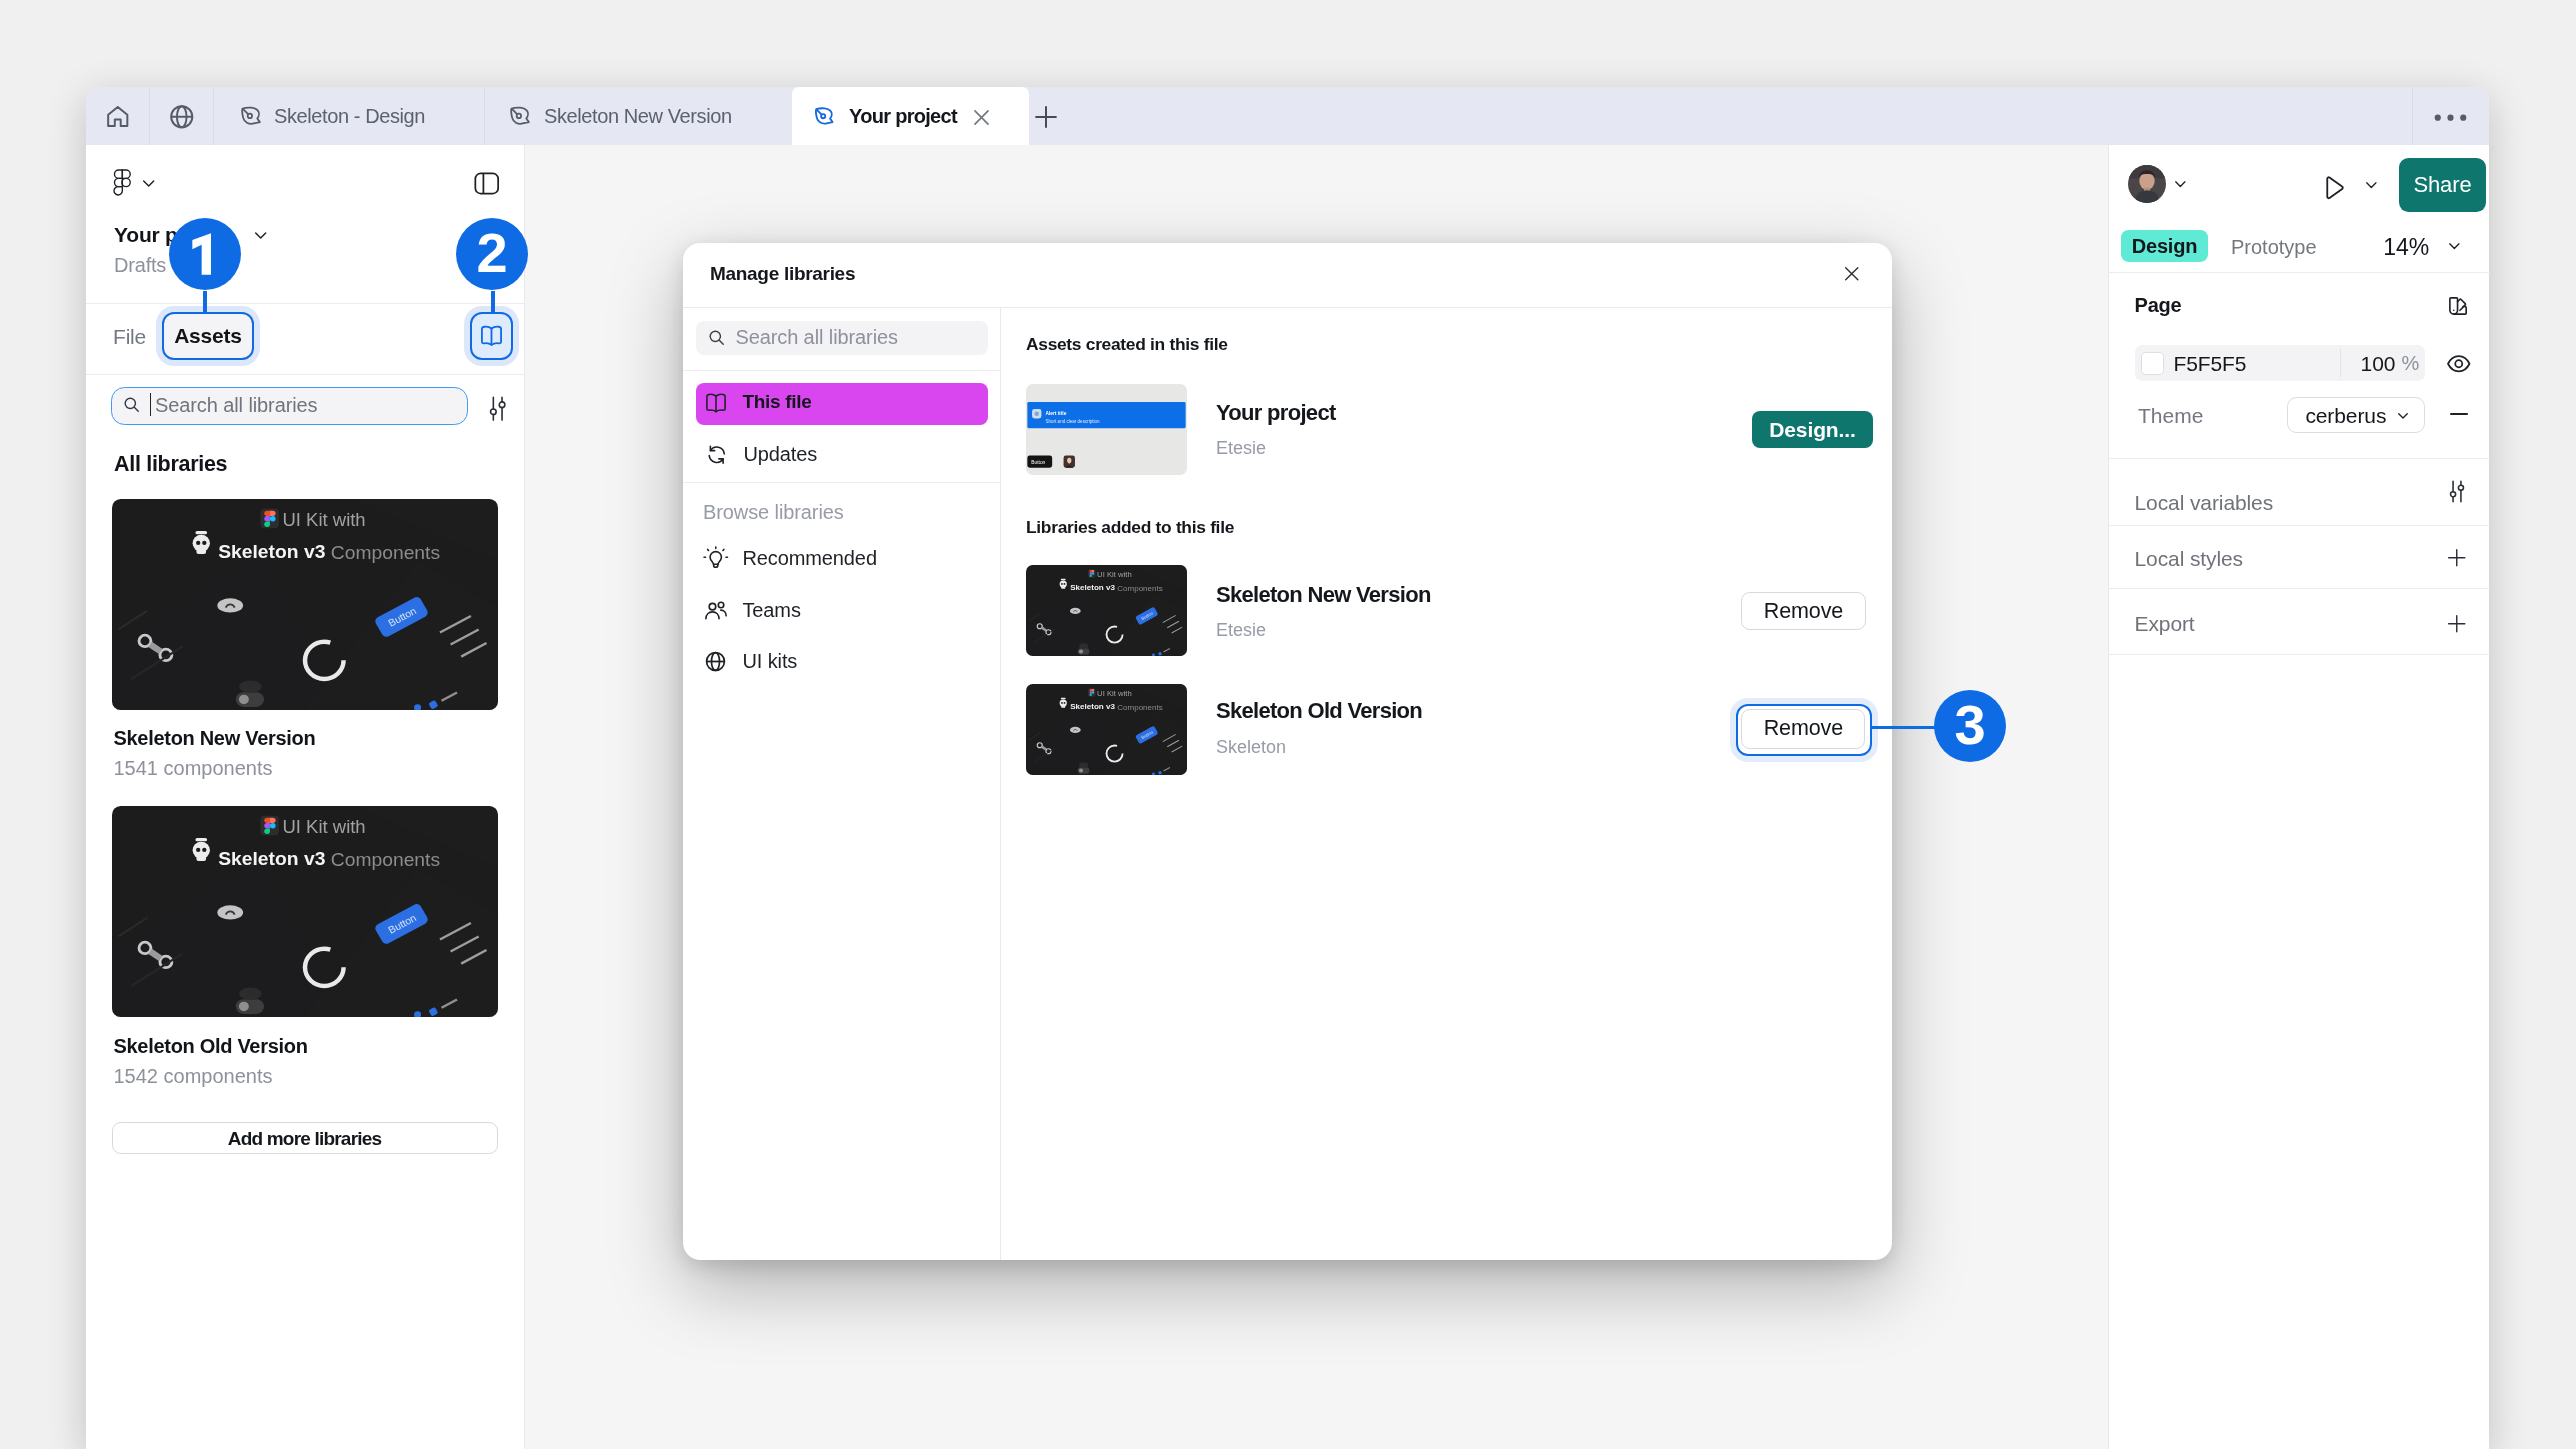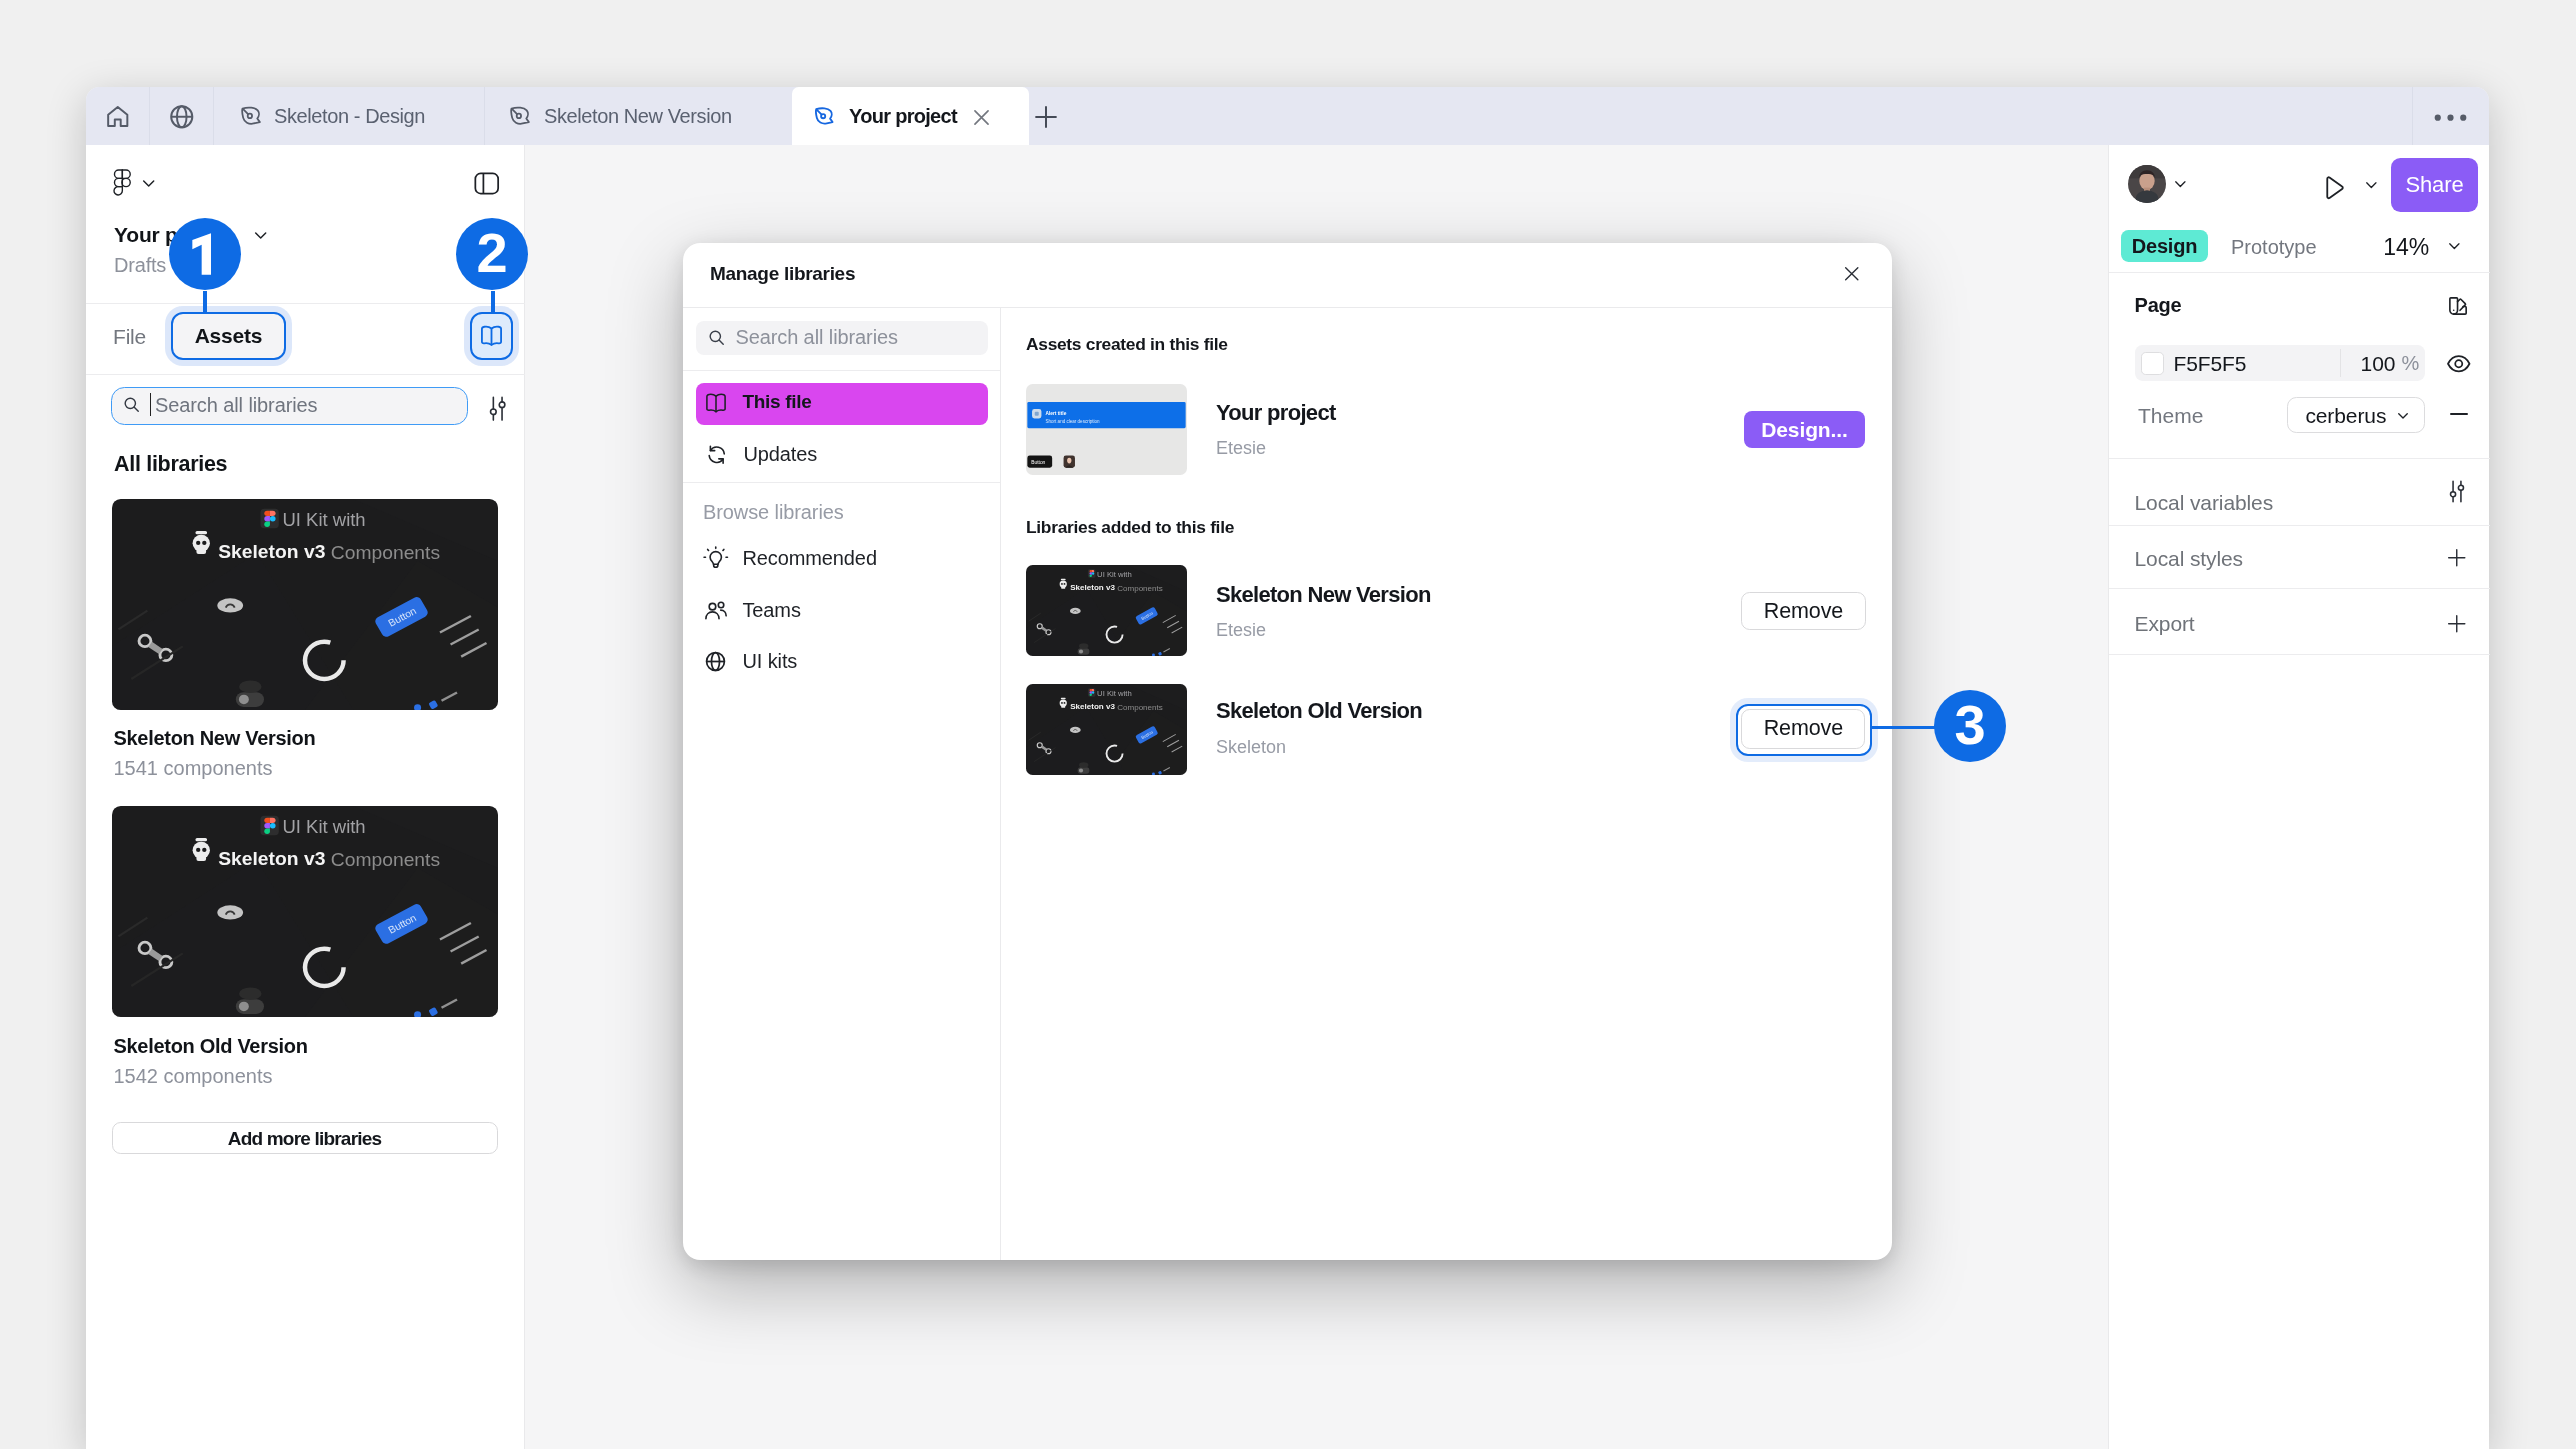--- a/index.html
+++ b/index.html
@@ -21,21 +21,21 @@
   .t31  { font-size:21px; font-weight:400; color:#111418; letter-spacing:-0.2px; }
   .gray { color:#8D919B; font-weight:400; }
   .mid  { color:#73777F; font-weight:400; }
   
   #modal { position:absolute; left:597px; top:156px; width:1209px; height:1017px; background:#fff; border-radius:17.4px;
            box-shadow: 0 27px 74px rgba(0,0,0,0.28), 0 5.4px 20px rgba(0,0,0,0.12); }
   
   .bcircle { position:absolute; width:72px; height:72px; border-radius:50%; background:#0E6BE4;
              color:#fff; font-size:56px; font-weight:700; text-align:center; line-height:70px; }
   .bstem { position:absolute; background:#0E6BE4; }
-  .btn-blue { background:#8b5cf6; color:#fff; border-radius:8.7px; text-align:center; }
+  .btn-blue { background:#0f766e; color:#fff; border-radius:8.7px; text-align:center;margin-left:8px; }
   .btn-line { background:#fff; border:1.3px solid #D9D9DB; border-radius:8.7px; text-align:center; color:#14171C; }
 </style>
 </head>
 <body>
 <div id="win">
 
   <div id="tabbar">
     <div class="tabsep" style="left:63px"></div>
     <div class="tabsep" style="left:127px"></div>
     <div class="tabsep" style="left:398px"></div>
@@ -96,21 +96,21 @@
         <rect x="2" y="2" width="34" height="30" rx="8"></rect>
         <path d="M14 2 V32"></path>
       </svg>
     <div class="abs t31b" style="left:28px; top:78px;">Your proj</div>
     <svg class="abs" style="left:168px; top:86px;" width="13.4" height="8.7" viewBox="0 0 20 13" fill="none" stroke="#1E2126" stroke-width="2.2" stroke-linecap="round" stroke-linejoin="round">
         <path d="M2.5 3 L10 10.5 L17.5 3"></path>
       </svg>
     <div class="abs t31 gray" style="left:28px; top:109px; font-size:20px;">Drafts</div>
     <div class="hsep" style="left:0; top:158px; width:439px;"></div>
     <div class="abs t31 mid" style="left:27px; top:180px;">File</div>
-    <div class="abs" style="left:76px; top:167px; width:115px; height:48px; background:#F4F4F6; border:2px solid #0E6BE4; border-radius:12px; box-shadow:0 0 0 6px rgba(60,120,230,0.18); text-align:center; line-height:44px;margin-left:9px;"><span class="t31b">Assets</span></div>
+    <div class="abs" style="left:76px; top:167px; width:92px; height:48px; background:#F4F4F6; border:2px solid #0E6BE4; border-radius:12px; box-shadow:0 0 0 6px rgba(60,120,230,0.18); text-align:center; line-height:44px;"><span class="t31b">Assets</span></div>
     <div class="abs" style="left:384px; top:167px; width:43px; height:48px; background:#DDEBFC; border:2px solid #0E6BE4; border-radius:12px; box-shadow:0 0 0 6px rgba(60,120,230,0.18);">
       <svg class="abs" style="left:8px; top:10.7px;" width="23" height="21.5" viewBox="0 0 24 22" fill="none" stroke="#0E6BE4" stroke-width="1.9" stroke-linejoin="round" stroke-linecap="round">
           <path d="M12 3.5 C10 1.8 7 1.2 4.5 1.6 C3 1.85 2 2.2 2 3.8 V17.2 C2 18.6 3 19.1 4.5 18.9 C7 18.5 10 19 12 20.5 C14 19 17 18.5 19.5 18.9 C21 19.1 22 18.6 22 17.2 V3.8 C22 2.2 21 1.85 19.5 1.6 C17 1.2 14 1.8 12 3.5 Z"></path>
           <path d="M12 3.5 V20.5"></path>
         </svg>
     </div>
     <div class="hsep" style="left:0; top:229px; width:439px;"></div>
     <div class="abs" style="left:25px; top:242px; width:357px; height:38px; background:#F4F4F6; border:1.7px solid #3F9BF6; border-radius:13.4px;">
       <svg class="abs" style="left:10px; top:7.4px;" width="19" height="19" viewBox="0 0 24 24" fill="none" stroke="#333842" stroke-width="1.8" stroke-linecap="round">
           <circle cx="10.5" cy="10.5" r="6.5"></circle>

